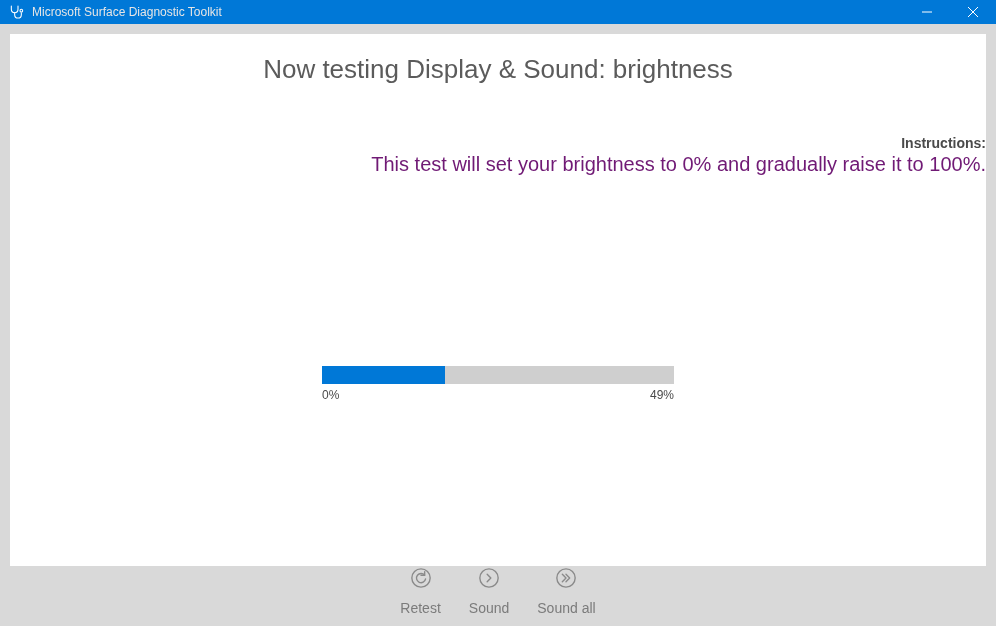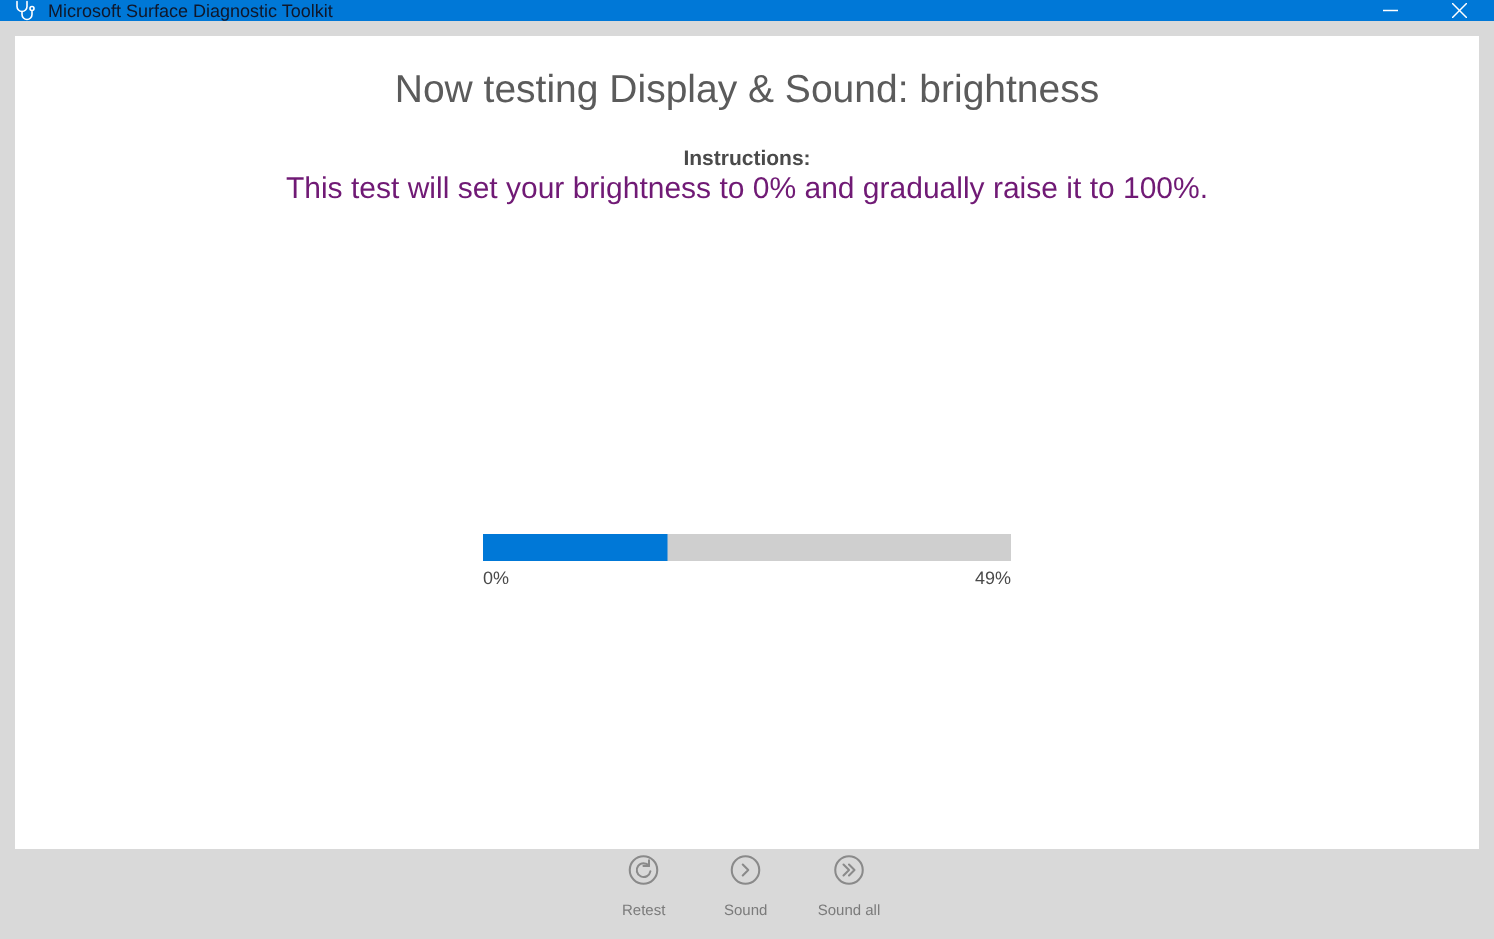--- a/index.html
+++ b/index.html
@@ -7,22 +7,22 @@
       font-family: "Segoe UI", Tahoma, Geneva, Verdana, sans-serif;
       background: #d9d9d9;
       width: 996px;
       height: 626px;
       overflow: hidden;
       display: flex;
       flex-direction: column;
     }
     .titlebar {
       background: #0078d7;
-      color: #0f172a;
-      height: 14px;
+      color: #e5e5e5;
+      height: 24px;
       display: flex;
       align-items: center;
       padding-left: 8px;
       font-size: 12px;
     }
     .titlebar .app-icon {
       width: 16px;
       height: 16px;
       margin-right: 8px;
       display: inline-flex;
@@ -51,22 +51,22 @@
       position: relative;
     }
     .page-title {
       text-align: center;
       font-size: 26px;
       font-weight: 400;
       color: #5b5b5b;
       margin-top: 20px;
     }
     .instructions-block {
-      text-align: center;
-      margin-top: 22px;
+      text-align: right;
+      margin-top: 50px;
     }
     .instructions-label {
       color: #4a4a4a;
       font-weight: 600;
       font-size: 14px;
     }
     .instructions-text {
       color: #701a75;
       font-size: 20px;
       margin-top: 2px;
@@ -102,21 +102,21 @@
       display: flex;
       align-items: center;
       justify-content: center;
       gap: 28px;
     }
     .bottom-btn {
       display: flex;
       flex-direction: column;
       align-items: center;
       color: #7b7b7b;
-      font-size: 10px;
+      font-size: 14px;
       gap: 11px;
       min-width: 40px;
     }
     .bottom-btn svg { display: block; }
   </style>
 </head>
 <body>
 
 <div class="titlebar">
   <span class="app-icon">

